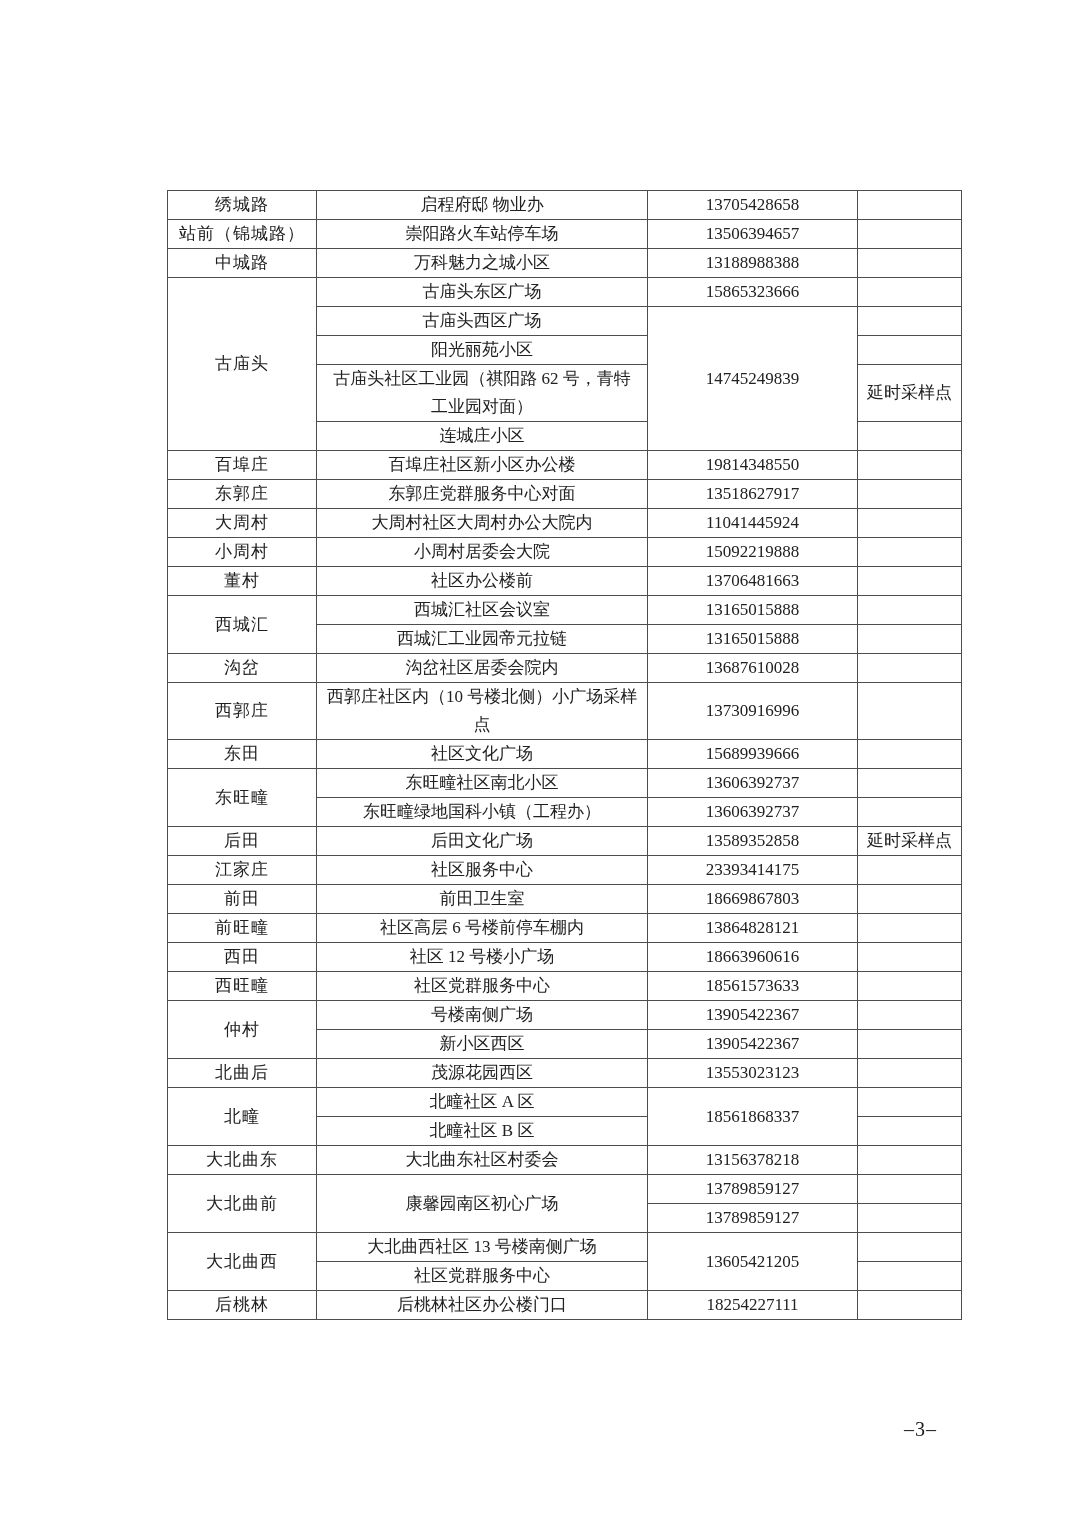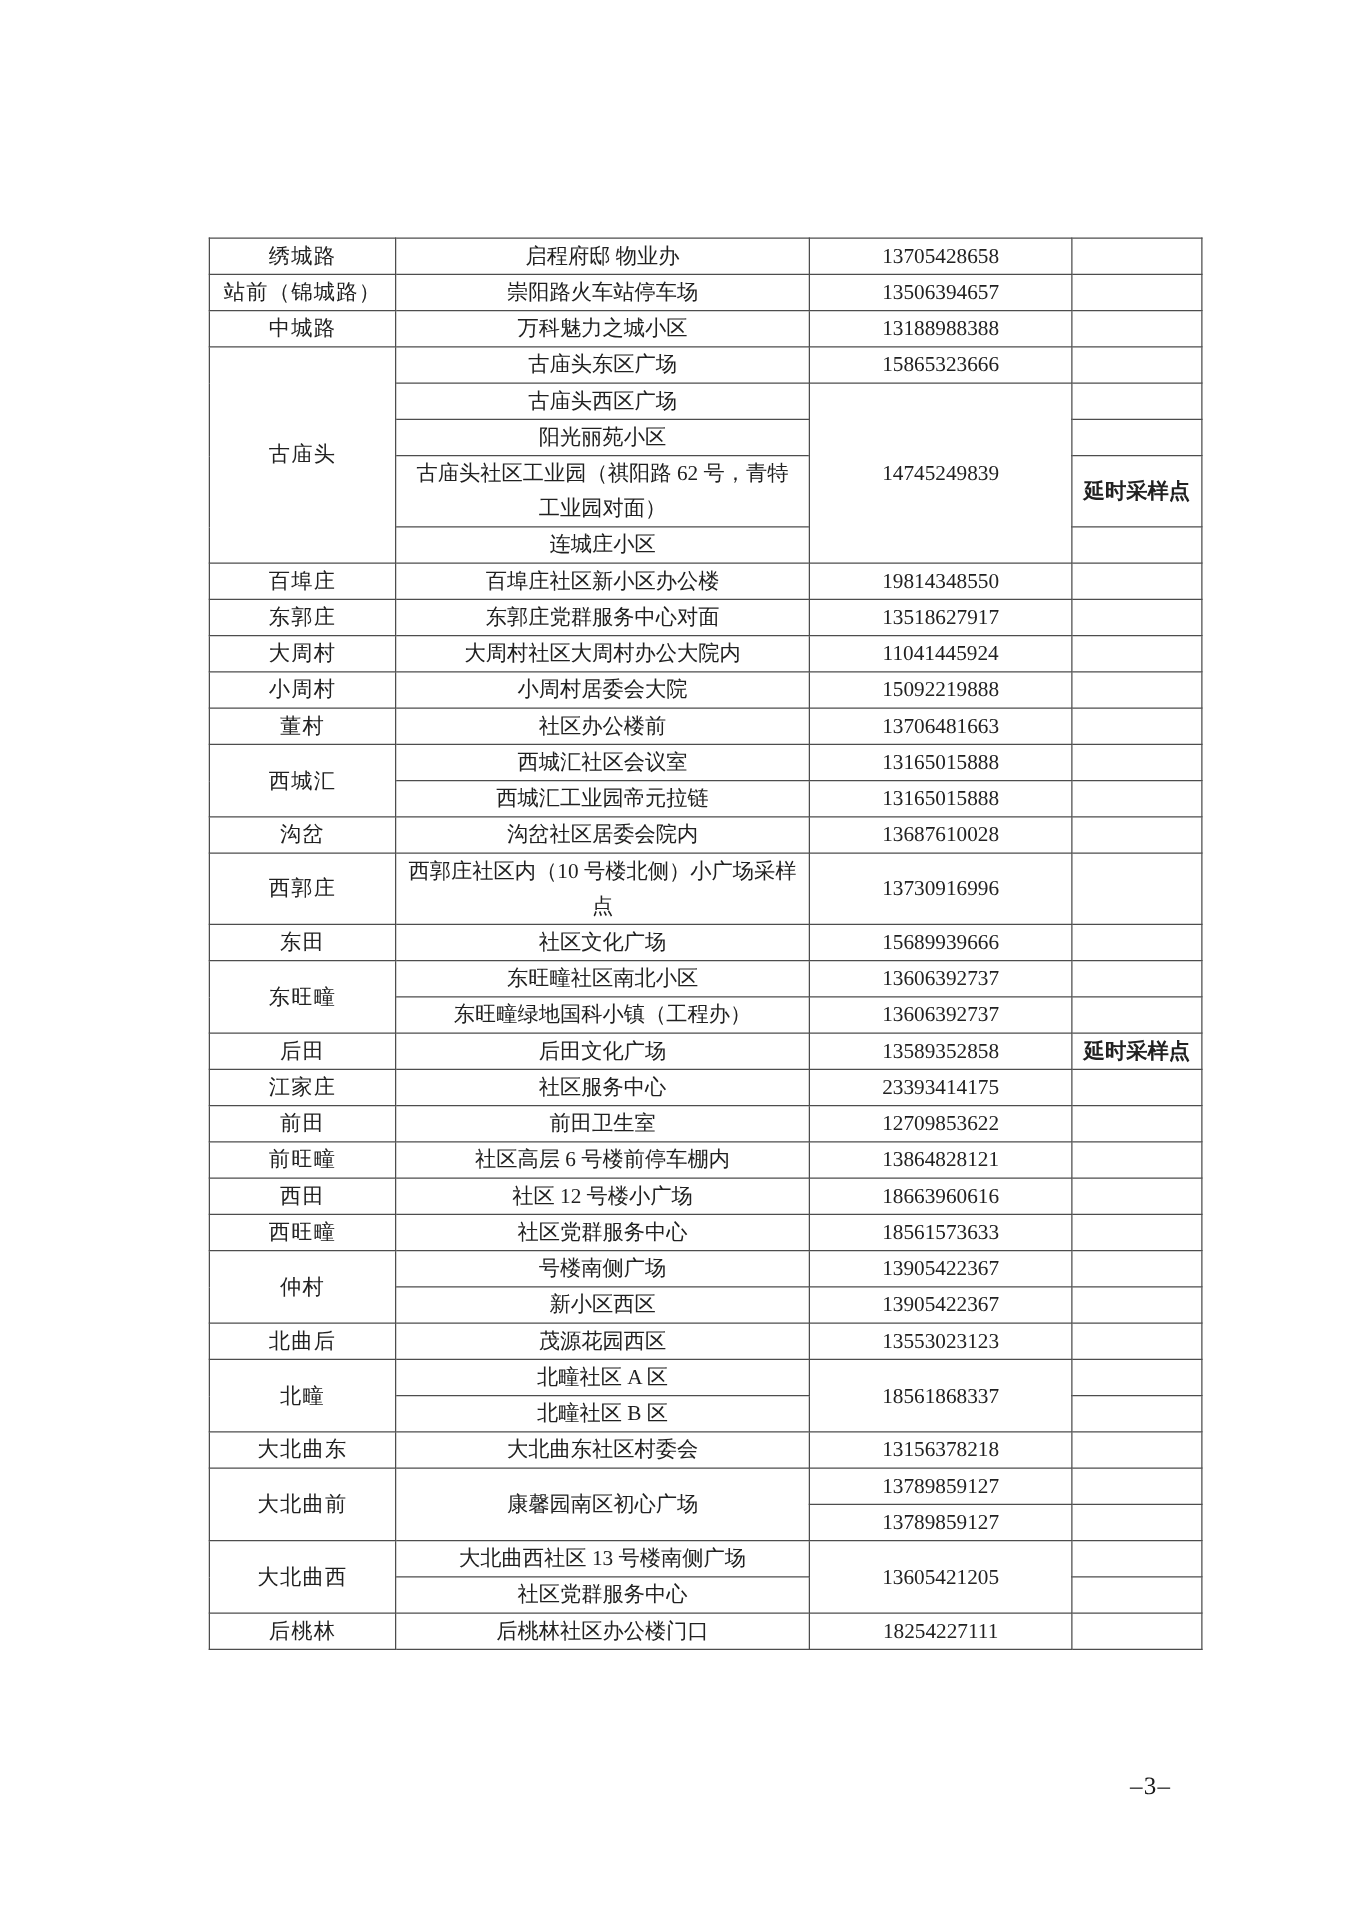--- a/index.html
+++ b/index.html
@@ -35,21 +35,21 @@
     height: 28px;
     padding: 0 8px;
     word-break: break-all;
   }
   td.col-name   { letter-spacing: 1px; }
   td.col-phone  {
     font-size: 19px;
     letter-spacing: 0px;
     font-family: Liberation Serif, serif;
   }
-  td.col-note   { padding: 0 2px; letter-spacing: 0px; font-size: 16px; font-weight: bold; }
+  td.col-note   { padding: 0 2px; letter-spacing: 0px; font-size: 16px; }
   .page-number {
     position: absolute;
     top: 1418px;
     right: 143px;
     font-size: 20px;
     color: #1a1a1a;
     letter-spacing: 1px;
   }
 </style>
 </head>
@@ -183,21 +183,21 @@
         </tr>
         <tr>
           <td class="col-name">江家庄</td>
           <td class="col-address">社区服务中心</td>
           <td class="col-phone">23393414175</td>
           <td class="col-note"></td>
         </tr>
         <tr>
           <td class="col-name">前田</td>
           <td class="col-address">前田卫生室</td>
-          <td class="col-phone">12709853622</td>
+          <td class="col-phone">18669867803</td>
           <td class="col-note"></td>
         </tr>
         <tr>
           <td class="col-name">前旺疃</td>
           <td class="col-address">社区高层 6 号楼前停车棚内</td>
           <td class="col-phone">13864828121</td>
           <td class="col-note"></td>
         </tr>
         <tr>
           <td class="col-name">西田</td>

